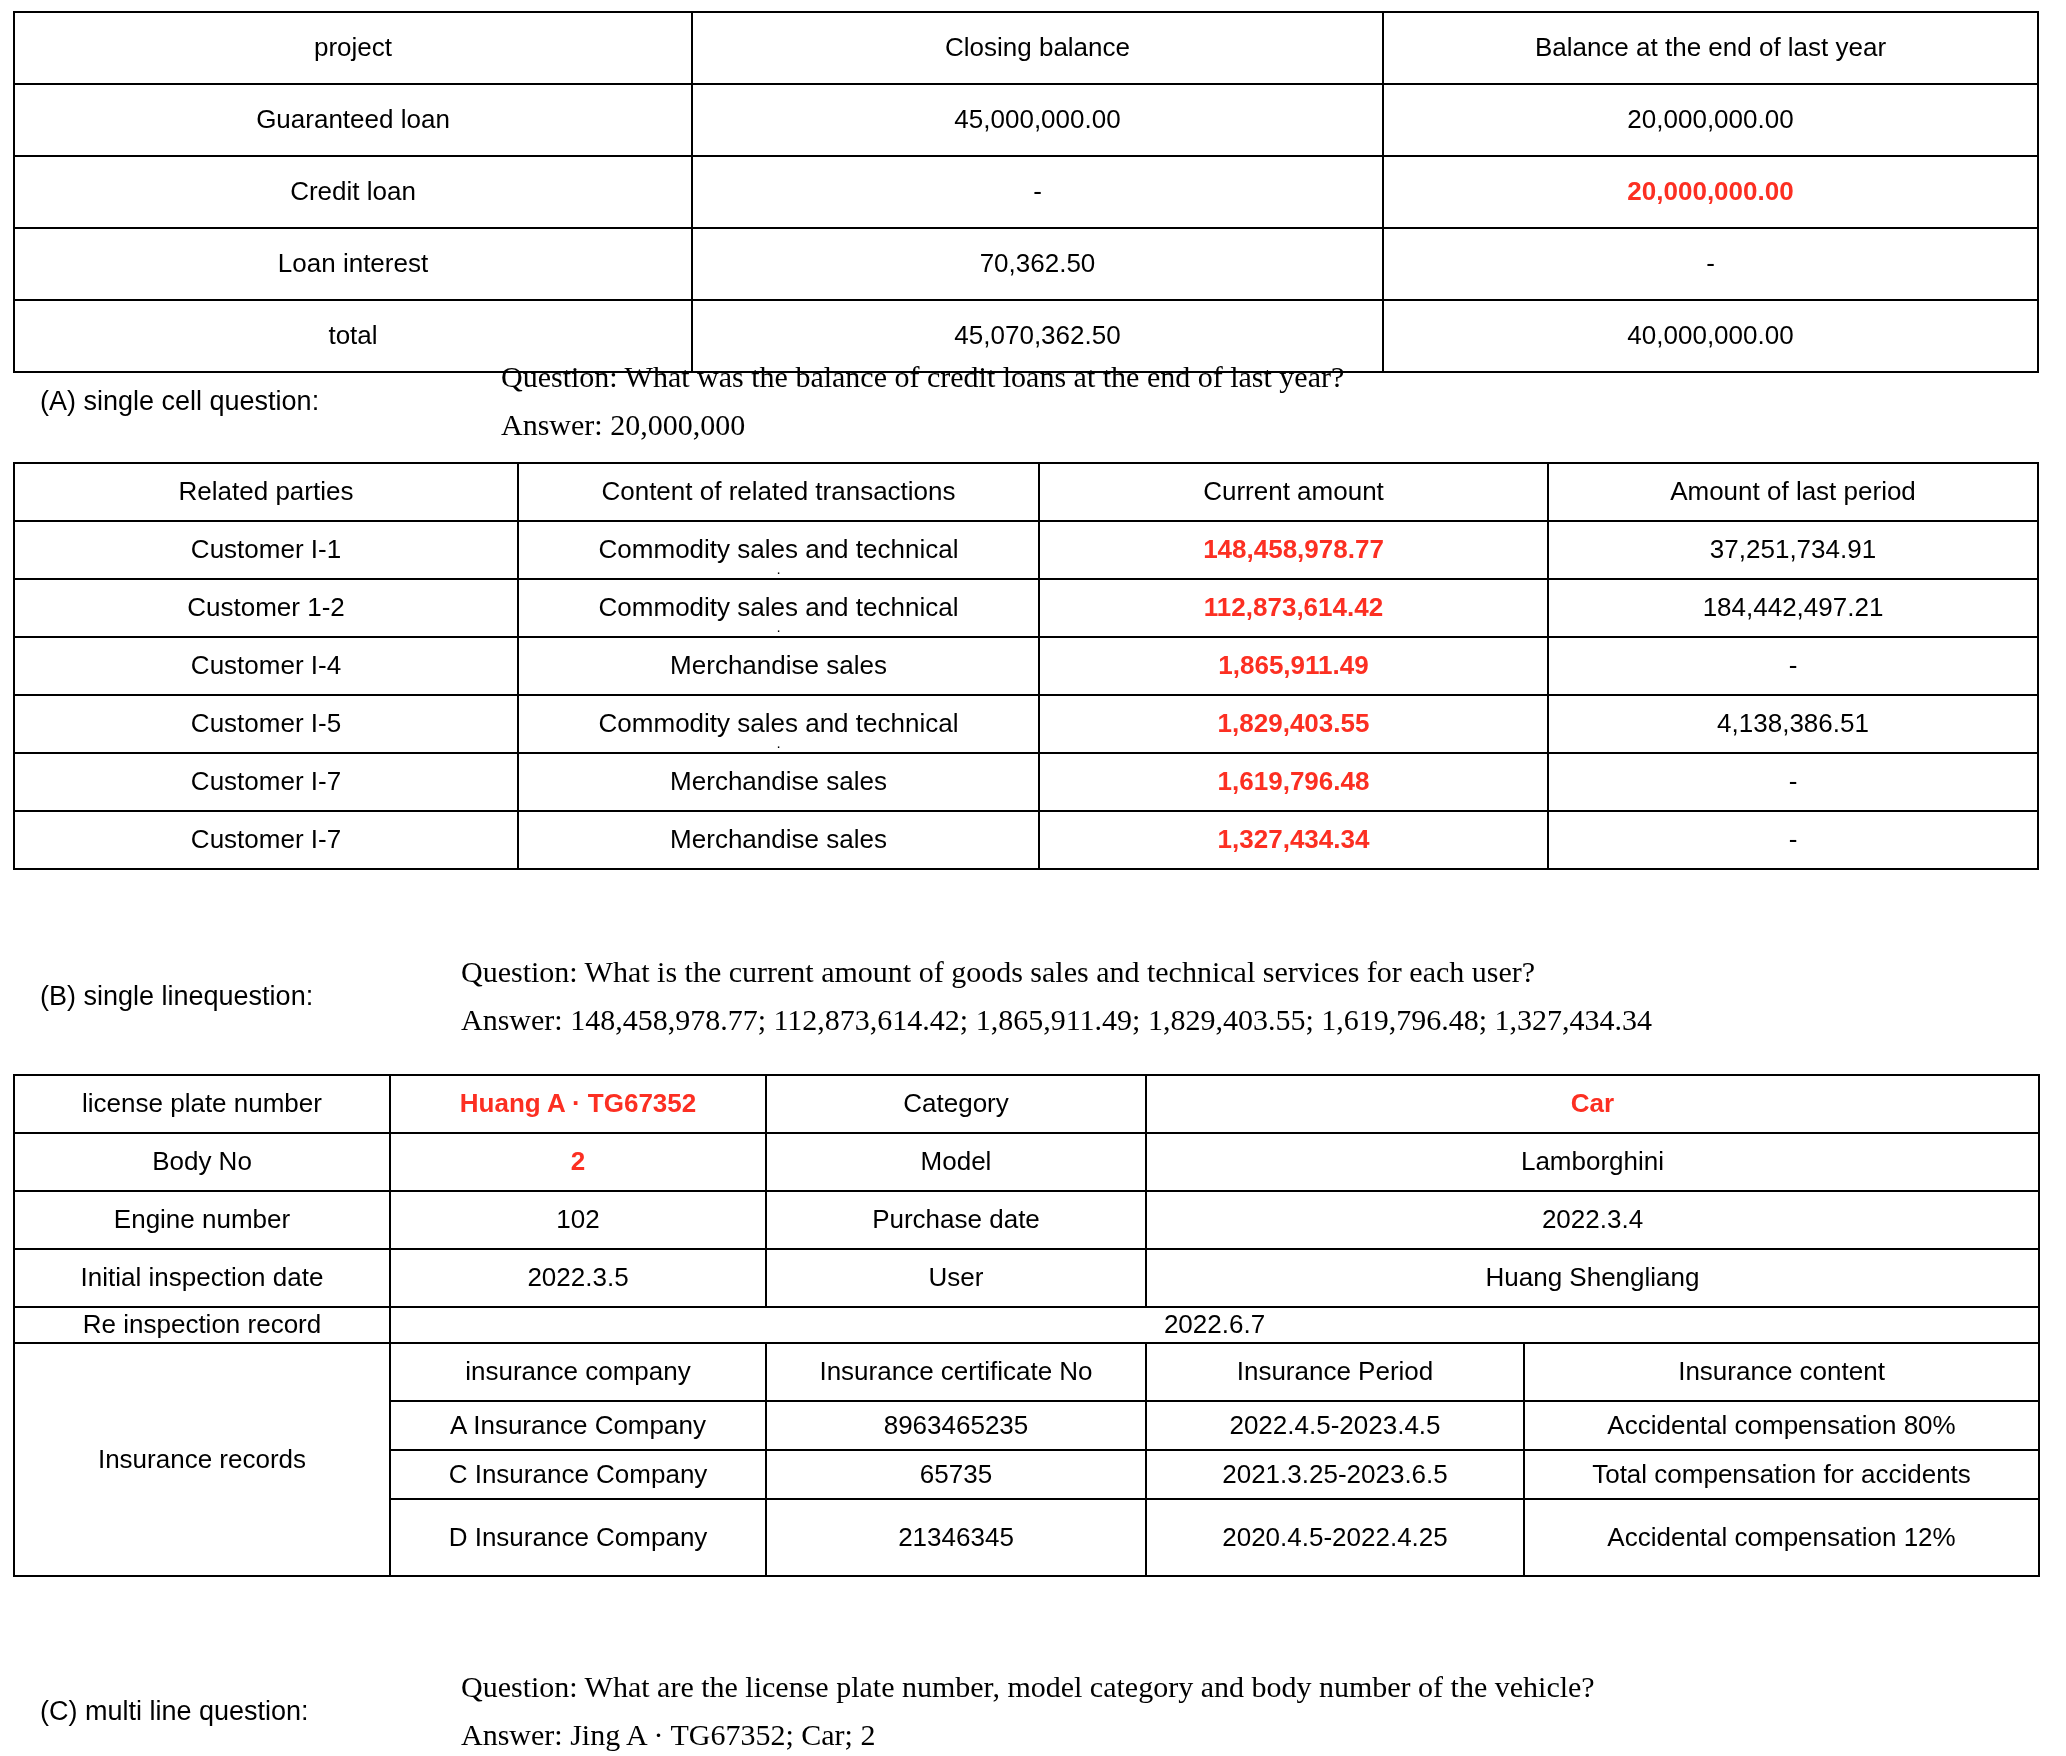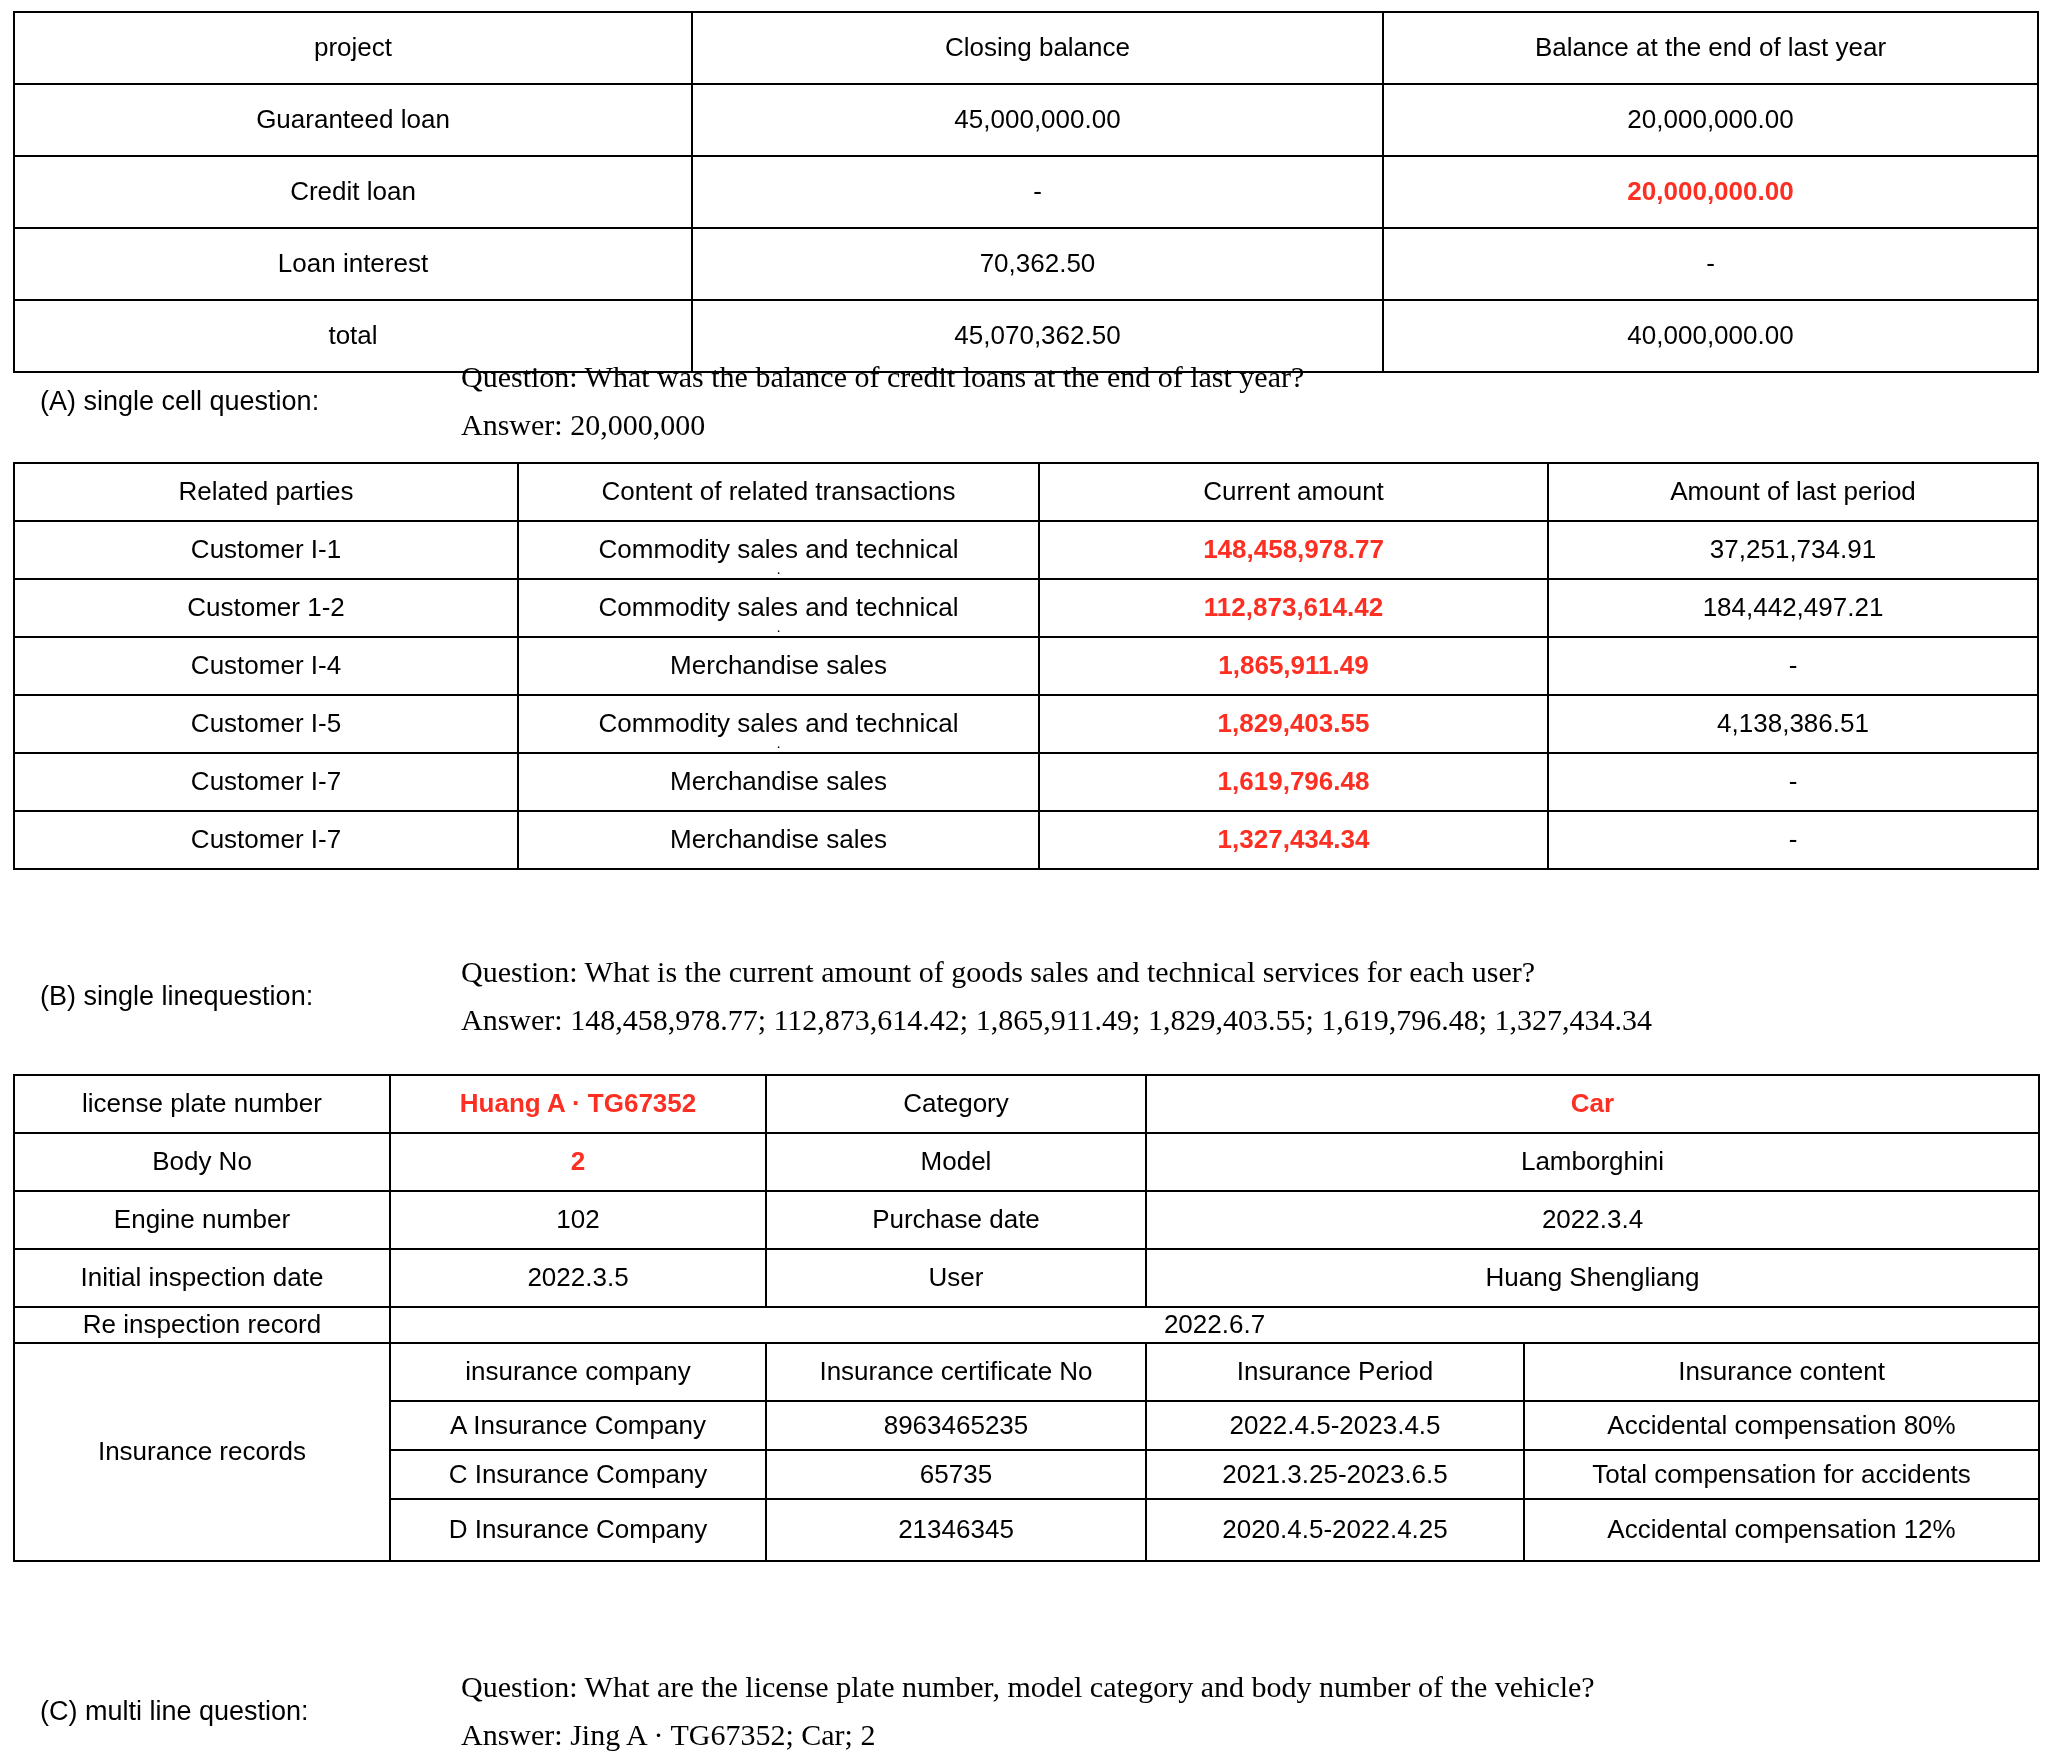--- a/index.html
+++ b/index.html
@@ -3,30 +3,30 @@
 <meta charset="utf-8">
 <style>
   html,body{margin:0;padding:0;background:#ffffff;}
   body{width:2066px;height:1756px;position:relative;overflow:hidden;
        font-family:"Liberation Sans",sans-serif;color:#000;}
   .t{border-collapse:collapse;table-layout:fixed;position:absolute;left:13px;background:#fff;}
   .t td{border:2.5px solid #000;text-align:center;vertical-align:middle;
         font-size:26px;line-height:1.15;padding:0 3px;overflow:hidden;
         font-family:"Liberation Sans",sans-serif;position:relative;}
   .red{color:var(--red,#fc2f22);font-weight:700;}
-  .r117{height:72px;} .r116{height:58px;} .r80{height:36px;} .r129{height:49px;} .r130{height:62px;padding-left:32px;}
+  .r117{height:72px;} .r116{height:58px;} .r80{height:36px;} .r129{height:49px;} .r130{height:77px;padding-left:32px;}
   #t1{top:10.6px;width:2024px;}
   #t2{top:462px;width:2024px;}
   #t3{top:1074px;width:2024px;}
   .dotline{position:absolute;left:0;right:0;bottom:2px;font-size:15px;line-height:15px;color:#000;}
   .qa{position:absolute;left:40px;display:flex;align-items:center;}
   .qa-label{flex:0 0 421px;width:421px;font-size:27px;line-height:1.2;
             font-family:"Liberation Sans",sans-serif;}
   .qa-body{font-family:"Liberation Serif",serif;font-size:30px;line-height:48px;white-space:nowrap;}
-  #qa-a{top:353px;} #qa-b{top:948px;} #qa-c{top:1663px;}
+  #qa-a{top:353px;gap:40px;} #qa-b{top:948px;} #qa-c{top:1663px;}
 </style>
 </head>
 <body>
 
 <table class="t" id="t1">
   <colgroup>
       <col style="width:678px">
       <col style="width:691px">
       <col style="width:655px">
     </colgroup>

